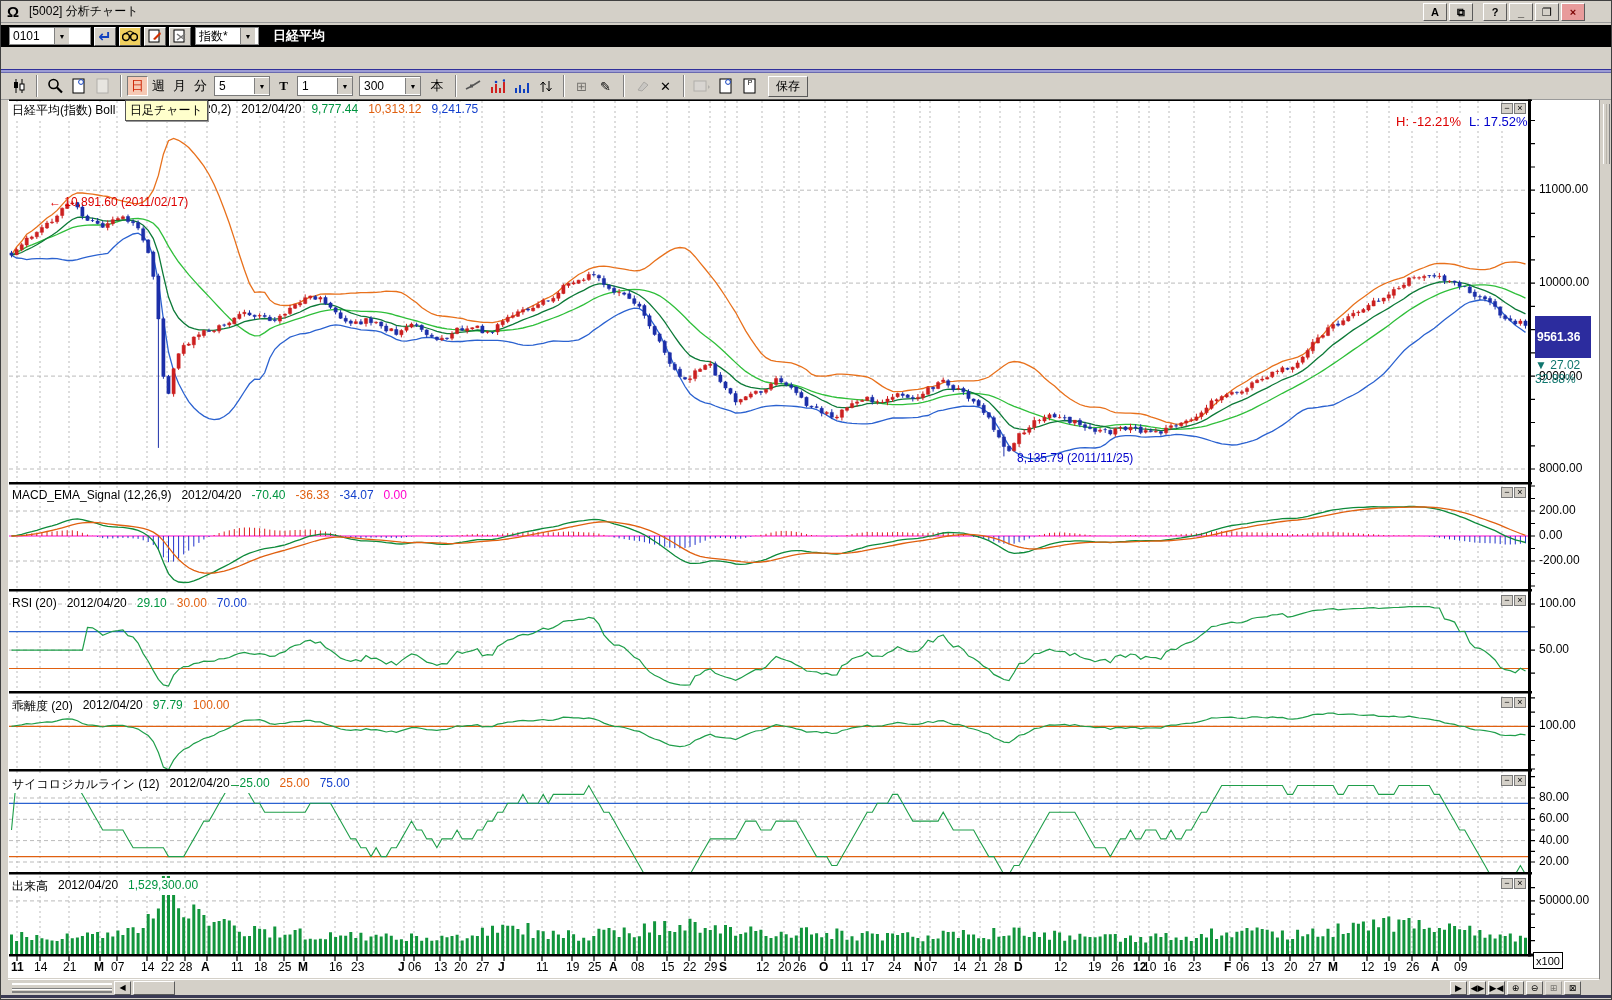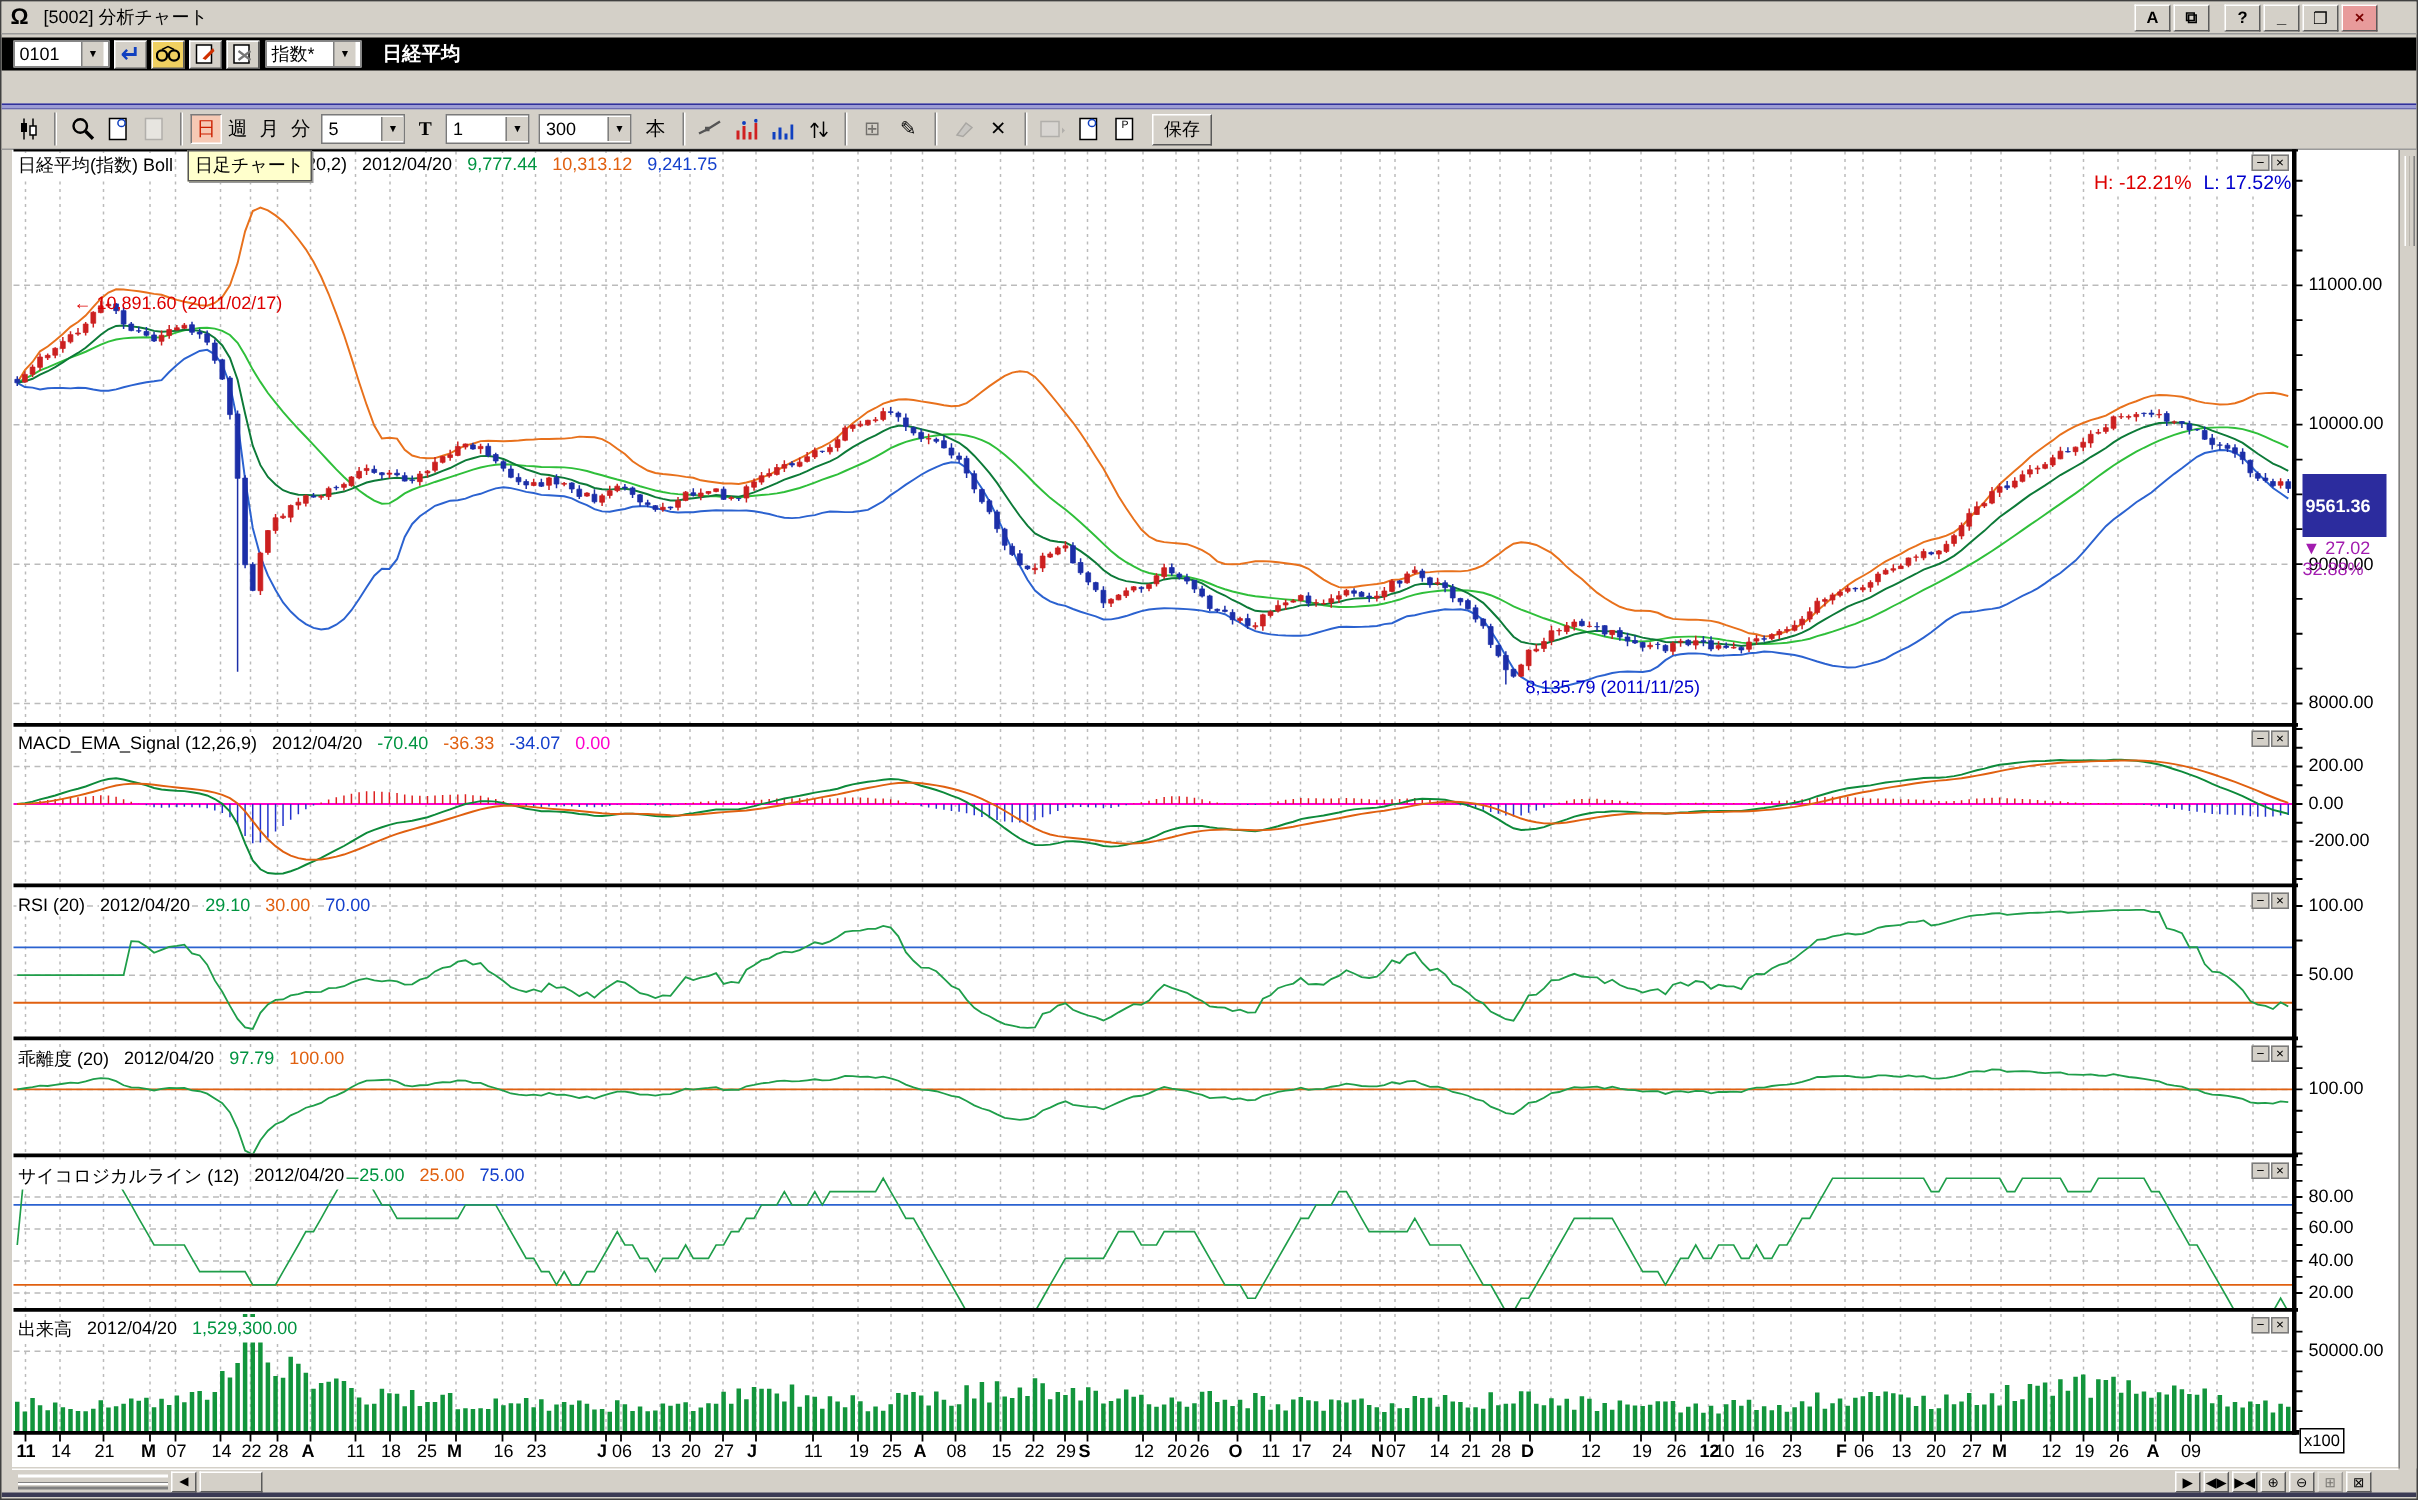--- a/index.html
+++ b/index.html
@@ -34,21 +34,21 @@
 #chart-svg{left:0;top:0;width:1612px;height:1000px;pointer-events:none;}
 .legend{display:flex;gap:8px;font-size:12px;white-space:nowrap;z-index:4;}
 .legend span{background:#fff;padding:0 1px;}
 .tooltip{background:#ffffcc;border:1px solid #555;box-shadow:1px 1px 0 #999;padding:1px 4px;font-size:12px;z-index:6;}
 .axis-lab{position:absolute;left:1538px;font-size:12px;color:#000;background:#fff;z-index:3;}
 .x-lab{position:absolute;top:959px;font-size:12px;color:#000;z-index:3;}
 .x-lab.bold{font-weight:bold;}
 .pbtn{position:absolute;width:12px;height:11px;background:#d4d0c8;border:1px solid #7a7a7a;font-size:9px;line-height:9px;text-align:center;z-index:5;color:#000;}
 #price-marker{left:1534px;width:62px;z-index:5;font-size:12px;}
 #price-marker .pbox{background:#2c2c9e;color:#fff;padding:14px 2px;font-weight:bold;width:56px;}
-#price-marker .pd{color:#a21caf;}
+#price-marker .pd{color:#0f766e;}
 #hl-h{color:#dd0000;font-size:13px;z-index:4;background:#fff;}
 #hl-l{color:#0000cc;font-size:13px;z-index:4;background:#fff;}
 .anno{font-size:12px;z-index:4;white-space:nowrap;}
 #x100box{left:1532px;top:951px;width:30px;height:17px;background:#fff;border:1px solid #000;font-size:11px;display:flex;align-items:center;justify-content:center;z-index:5;}
 #hscroll{left:7px;top:978px;width:1591px;height:16px;background:#d4d0c8;border-top:1px solid #fff;display:flex;align-items:center;}
 .grip{width:100px;height:10px;margin-left:4px;border-top:2px solid #fff;border-bottom:2px solid #808080;background:linear-gradient(#d4d0c8 3px,#808080 3px,#808080 4px,#fff 4px,#fff 5px,#d4d0c8 5px);}
 .sbtn{width:17px;height:14px;font-size:8px;display:flex;align-items:center;justify-content:center;margin-left:2px;}
 .sthumb{width:42px;height:14px;margin-left:2px;}
 #navbtns{position:absolute;right:18px;top:1px;display:flex;}
 #navbtns .sbtn{font-size:9px;}
@@ -71,21 +71,21 @@
     <div class="winbtn raised">A</div>
     <div class="winbtn raised">⧉</div>
     <div style="width:8px"></div>
     <div class="winbtn raised">?</div>
     <div class="winbtn raised">_</div>
     <div class="winbtn raised">❐</div>
     <div class="winbtn raised closebtn">×</div>
   </div>
 
   <div id="qbar" class="abs">
-    <div class="blk-input" style="width:64px">
+    <div class="blk-input" style="width:82px">
       <span class="val">0101</span>
       <span class="dd-arrow">▼</span>
     </div>
     <div class="qbtn raised" style="color:#1040c0;font-weight:bold">↵</div>
     <div class="qbtn raised" style="background:#f0d060">
       <svg class="micon" width="16" height="12">
           <circle cx="4" cy="7" r="3.4" fill="none" stroke="#000" stroke-width="1.5"></circle>
           <circle cx="12" cy="7" r="3.4" fill="none" stroke="#000" stroke-width="1.5"></circle>
           <path d="M4 3 L8 1 L12 3" fill="none" stroke="#000"></path>
         </svg>

